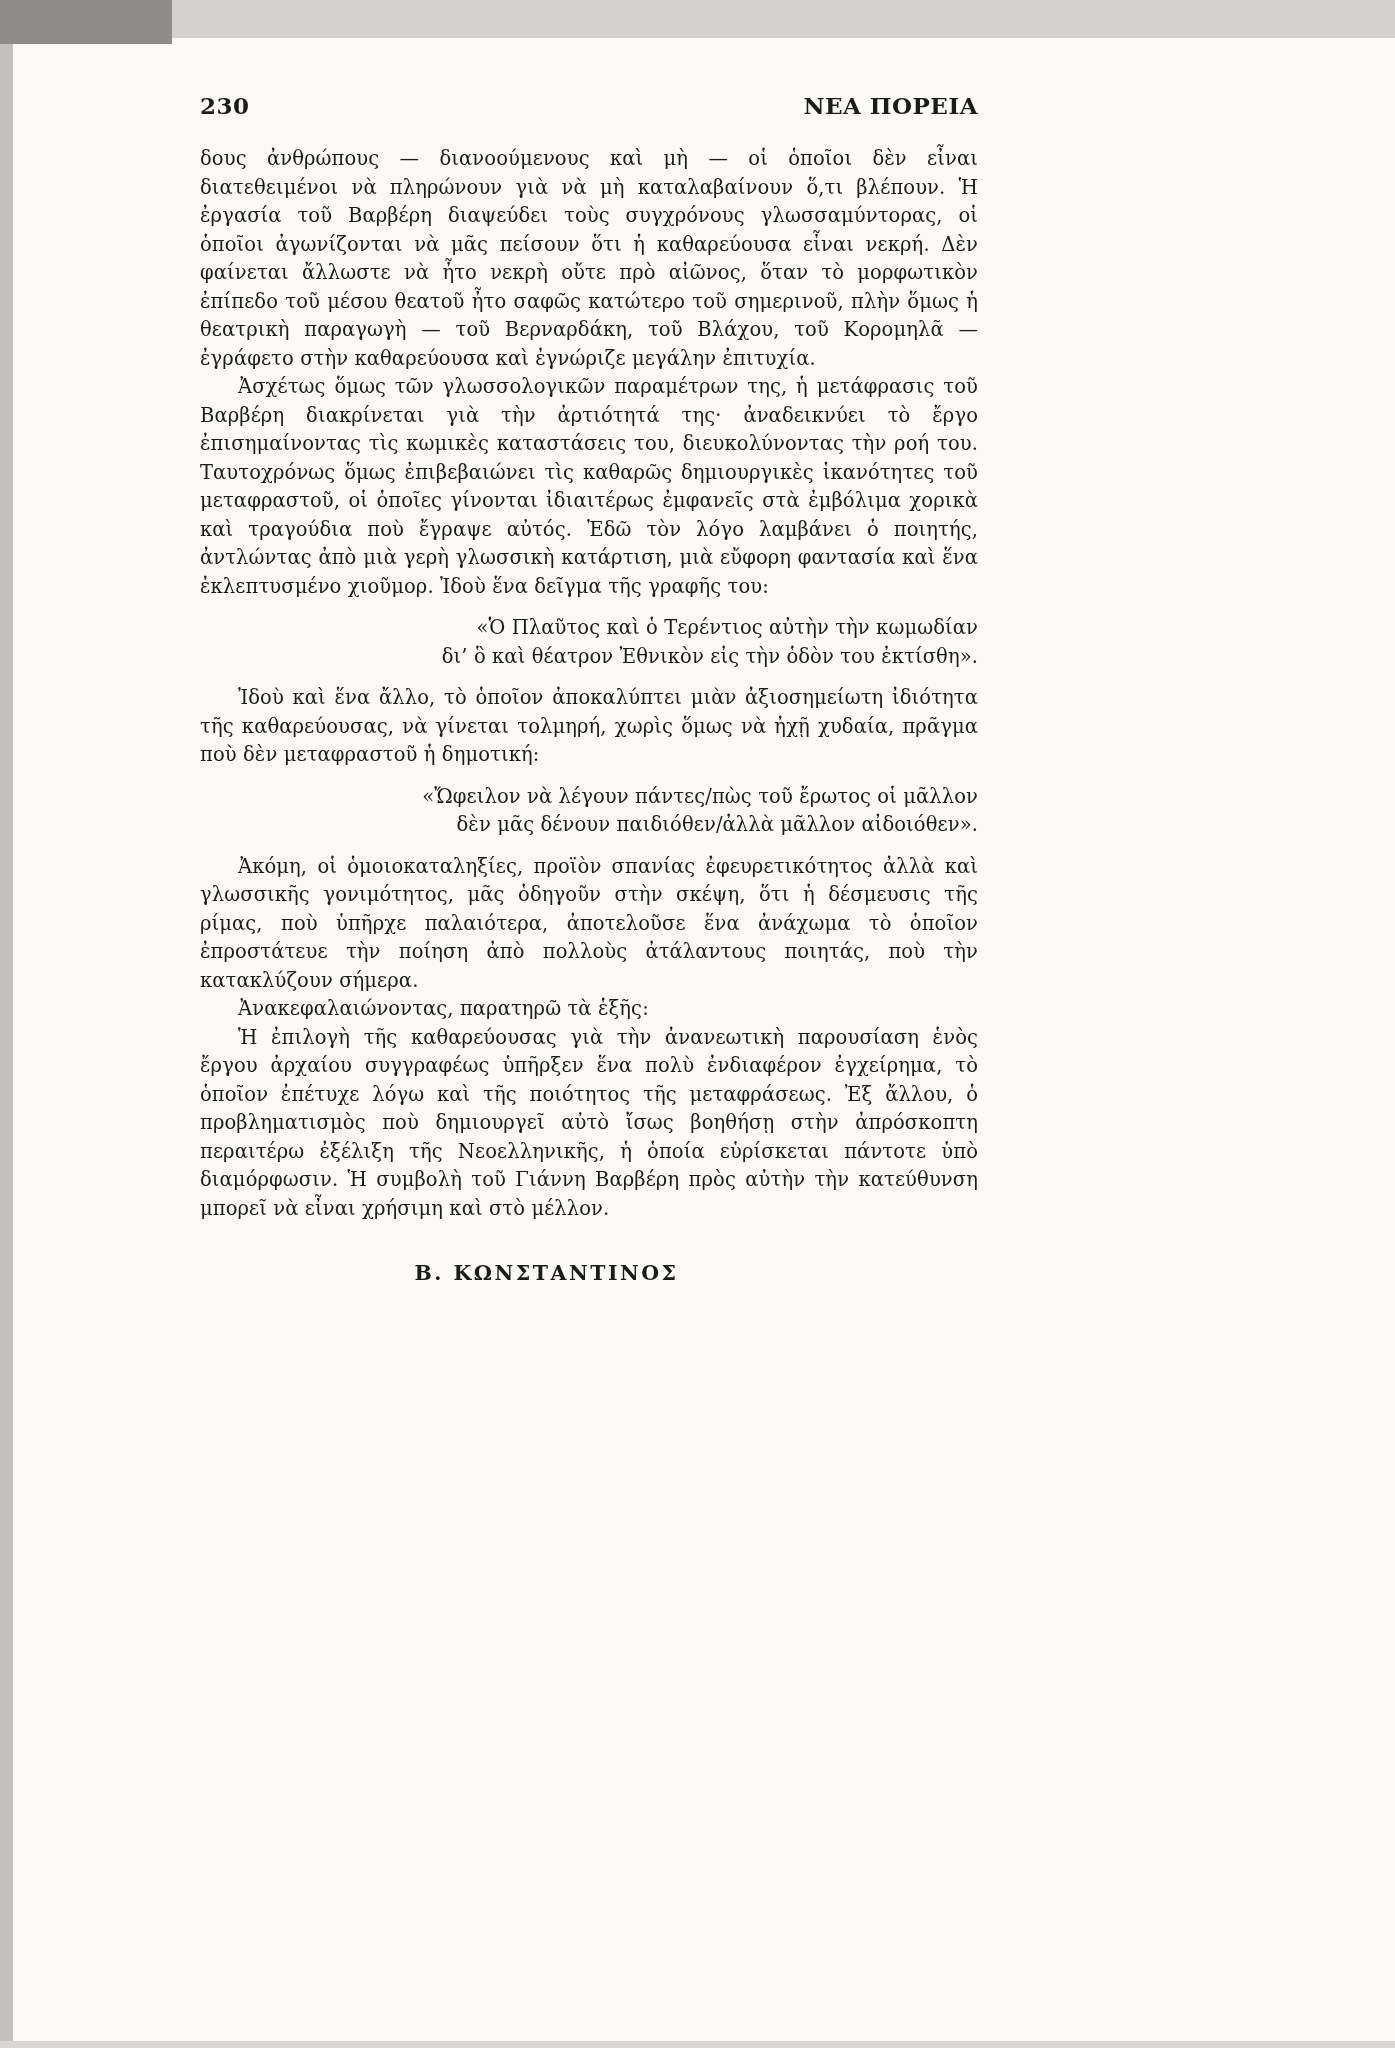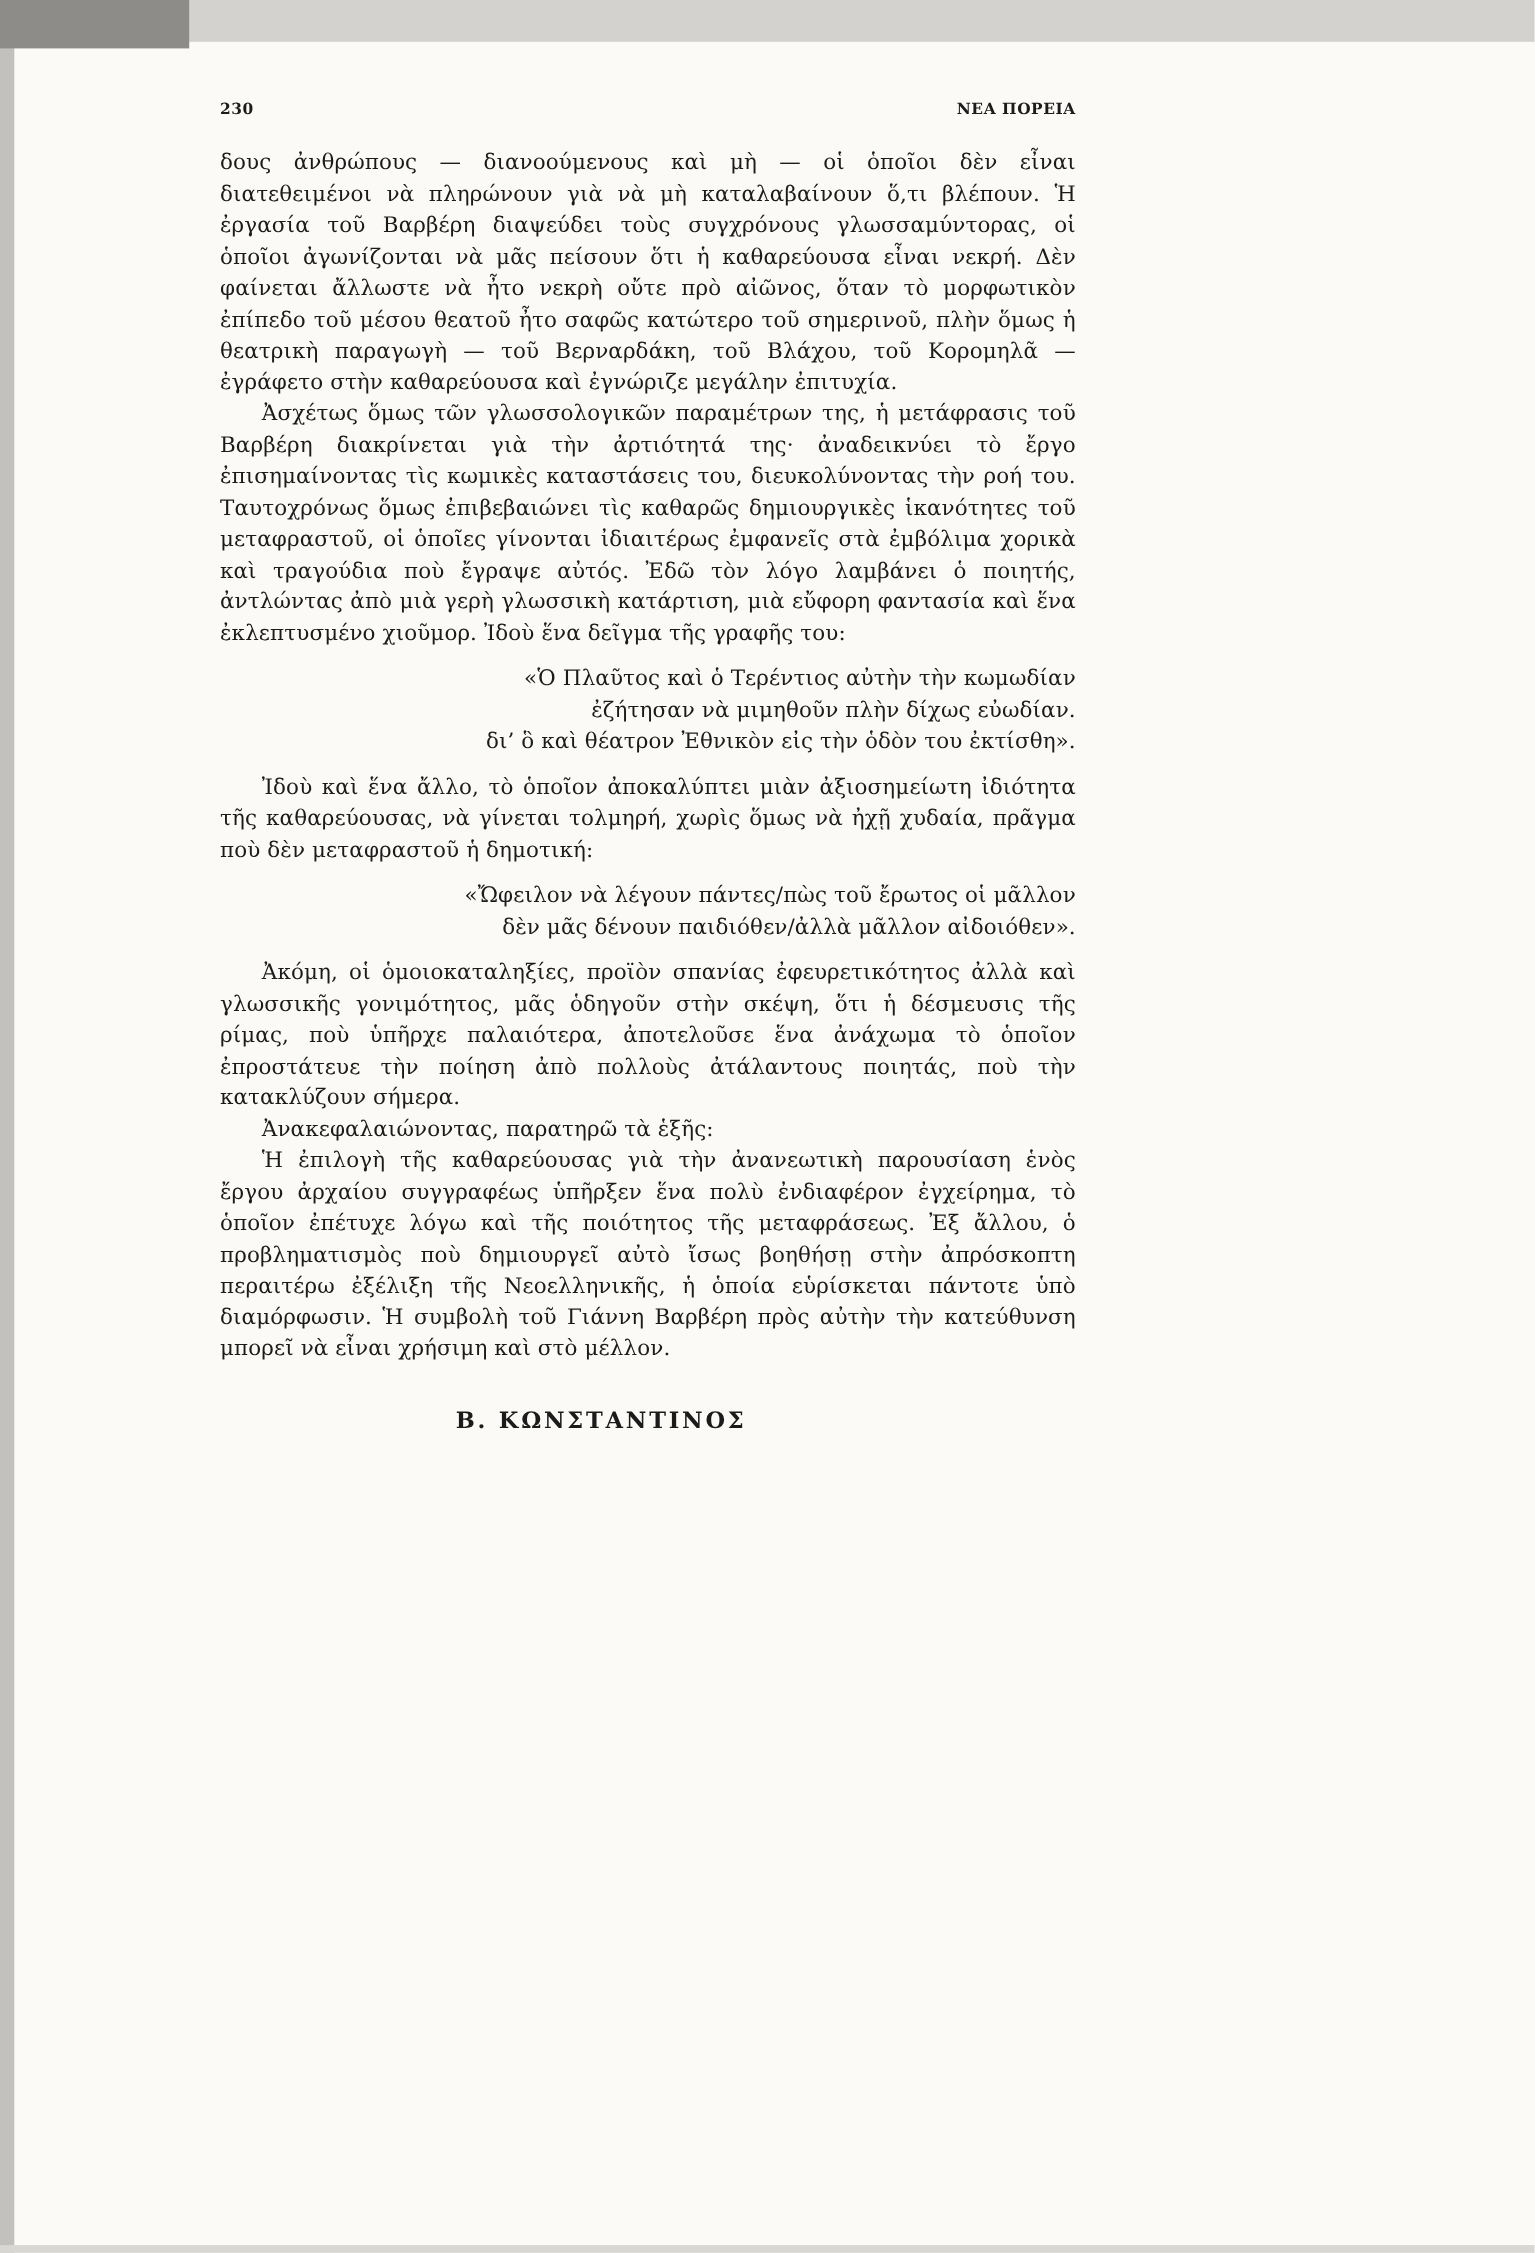--- a/index.html
+++ b/index.html
@@ -50,21 +50,21 @@
     left: 200px;
     top: 92px;
     width: 778px;
   }
 
   .header-row {
     display: flex;
     justify-content: space-between;
     align-items: baseline;
     font-weight: bold;
-    font-size: 14px;
+    font-size: 23px;
     letter-spacing: 0.5px;
     margin-bottom: 26px;
   }
 
   .bodytext {
     font-size: 19.5px;
     line-height: 28.5px;
     text-align: justify;
     letter-spacing: 0.1px;
   }
@@ -111,21 +111,20 @@
     </div>
 
     <div class="bodytext">
 
       <p class="noindent">δους ἀνθρώπους — διανοούμενους καὶ μὴ — οἱ ὁποῖοι δὲν εἶναι διατεθειμένοι νὰ πληρώνουν γιὰ νὰ μὴ καταλαβαίνουν ὅ,τι βλέπουν. Ἡ ἐργασία τοῦ Βαρβέρη διαψεύδει τοὺς συγχρόνους γλωσσαμύντορας, οἱ ὁποῖοι ἀγωνίζονται νὰ μᾶς πείσουν ὅτι ἡ καθαρεύουσα εἶναι νεκρή. Δὲν φαίνεται ἄλλωστε νὰ ἦτο νεκρὴ οὔτε πρὸ αἰῶνος, ὅταν τὸ μορφωτικὸν ἐπίπεδο τοῦ μέσου θεατοῦ ἦτο σαφῶς κατώτερο τοῦ σημερινοῦ, πλὴν ὅμως ἡ θεατρικὴ παραγωγὴ — τοῦ Βερναρδάκη, τοῦ Βλάχου, τοῦ Κορομηλᾶ — ἐγράφετο στὴν καθαρεύουσα καὶ ἐγνώριζε μεγάλην ἐπιτυχία.</p>
 
       <p>Ἀσχέτως ὅμως τῶν γλωσσολογικῶν παραμέτρων της, ἡ μετάφρασις τοῦ Βαρβέρη διακρίνεται γιὰ τὴν ἀρτιότητά της· ἀναδεικνύει τὸ ἔργο ἐπισημαίνοντας τὶς κωμικὲς καταστάσεις του, διευκολύνοντας τὴν ροή του. Ταυτοχρόνως ὅμως ἐπιβεβαιώνει τὶς καθαρῶς δημιουργικὲς ἱκανότητες τοῦ μεταφραστοῦ, οἱ ὁποῖες γίνονται ἰδιαιτέρως ἐμφανεῖς στὰ ἐμβόλιμα χορικὰ καὶ τραγούδια ποὺ ἔγραψε αὐτός. Ἐδῶ τὸν λόγο λαμβάνει ὁ ποιητής, ἀντλώντας ἀπὸ μιὰ γερὴ γλωσσικὴ κατάρτιση, μιὰ εὔφορη φαντασία καὶ ἕνα ἐκλεπτυσμένο χιοῦμορ. Ἰδοὺ ἕνα δεῖγμα τῆς γραφῆς του:</p>
 
       <div class="verse">
         <div class="verse-line">«Ὁ Πλαῦτος καὶ ὁ Τερέντιος αὐτὴν τὴν κωμωδίαν</div>
-        <div class="verse-line">ἐζήτησαν νὰ μιμηθοῦν πλὴν δίχως εὐωδίαν.</div>
         <div class="verse-line">δι’ ὃ καὶ θέατρον Ἐθνικὸν εἰς τὴν ὁδὸν του ἐκτίσθη».</div>
       </div>
 
       <p>Ἰδοὺ καὶ ἕνα ἄλλο, τὸ ὁποῖον ἀποκαλύπτει μιὰν ἀξιοσημείωτη ἰδιότητα τῆς καθαρεύουσας, νὰ γίνεται τολμηρή, χωρὶς ὅμως νὰ ἠχῇ χυδαία, πρᾶγμα ποὺ δὲν μεταφραστοῦ ἡ δημοτική:</p>
 
       <div class="verse">
         <div class="verse-line">«Ὤφειλον νὰ λέγουν πάντες/πὼς τοῦ ἔρωτος οἱ μᾶλλον</div>
         <div class="verse-line">δὲν μᾶς δένουν παιδιόθεν/ἀλλὰ μᾶλλον αἰδοιόθεν».</div>
       </div>
 

